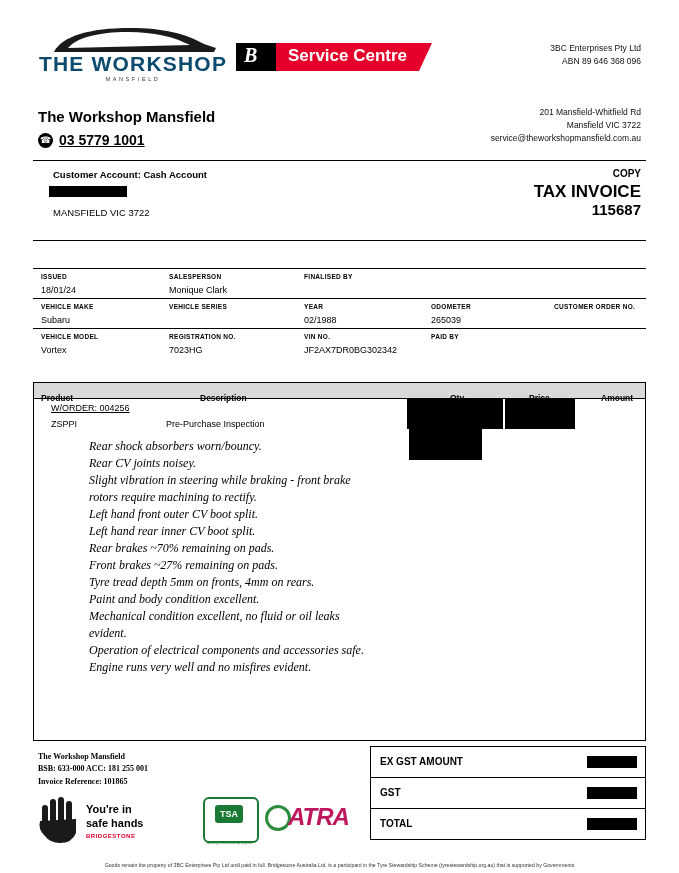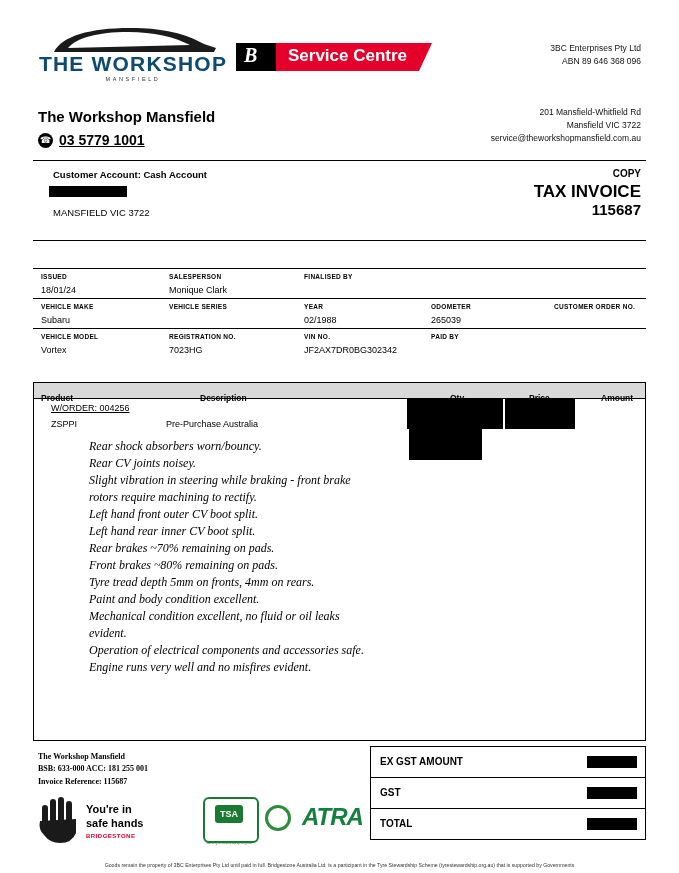--- a/index.html
+++ b/index.html
@@ -418,23 +418,22 @@
     font-size: 3.6px;
     color: #1a7a33;
   }
   .atra {
     position: absolute;
     left: 250px;
     top: 8px;
     font-size: 24px;
     font-weight: bold;
     font-style: italic;
-    color: #15803d;
+    color: #be185d;
     letter-spacing: -1px;
-    padding-left: 14px;
   }
   .atra-dot {
     position: absolute;
     left: 227px;
     top: 10px;
     width: 20px;
     height: 20px;
     border: 3px solid #2c8c3c;
     border-radius: 50%;
   }
@@ -569,45 +568,45 @@
     <span style="left:417px;">Qty</span>
     <span style="left:496px;">Price</span>
     <span style="left:568px;">Amount</span>
   </div>
 
   <div class="body-box"></div>
 
   <div class="lines">
     <div class="wo">W/ORDER: 004256</div>
     <div class="code">ZSPPI</div>
-    <div class="desc-main">Pre-Purchase Australia</div>
+    <div class="desc-main">Pre-Purchase Inspection</div>
     <div class="amt-redacts">
       <span class="redact r-qty"></span><span class="redact r-price"></span><span class="redact r-amount"></span>
     </div>
 
     <div class="note" style="top:42px;">Rear shock absorbers worn/bouncy.</div>
     <div class="note" style="top:59px;">Rear CV joints noisey.</div>
     <div class="note" style="top:76px;">Slight vibration in steering while braking - front brake</div>
     <div class="note" style="top:93px;">rotors require machining to rectify.</div>
     <div class="note" style="top:110px;">Left hand front outer CV boot split.</div>
     <div class="note" style="top:127px;">Left hand rear inner CV boot split.</div>
     <div class="note" style="top:144px;">Rear brakes ~70% remaining on pads.</div>
-    <div class="note" style="top:161px;">Front brakes ~80% remaining on pads.</div>
+    <div class="note" style="top:161px;">Front brakes ~27% remaining on pads.</div>
     <div class="note" style="top:178px;">Tyre tread depth 5mm on fronts, 4mm on rears.</div>
     <div class="note" style="top:195px;">Paint and body condition excellent.</div>
     <div class="note" style="top:212px;">Mechanical condition excellent, no fluid or oil leaks</div>
     <div class="note" style="top:229px;">evident.</div>
     <div class="note" style="top:246px;">Operation of electrical components and accessories safe.</div>
     <div class="note" style="top:263px;">Engine runs very well and no misfires evident.</div>
   </div>
 
   <div class="footer-left">
     <div>The Workshop Mansfield</div>
     <div>BSB: 633-000 ACC: 181 255 001</div>
-    <div>Invoice Reference: 115687</div>
+    <div>Invoice Reference: 101865</div>
   </div>
 
   <div class="totals">
     <div class="tot-row">
       <span class="tot-label">EX GST AMOUNT</span>
       <span class="redact tot-redact"></span>
     </div>
     <div class="tot-row">
       <span class="tot-label">GST</span>
       <span class="redact tot-redact"></span>

